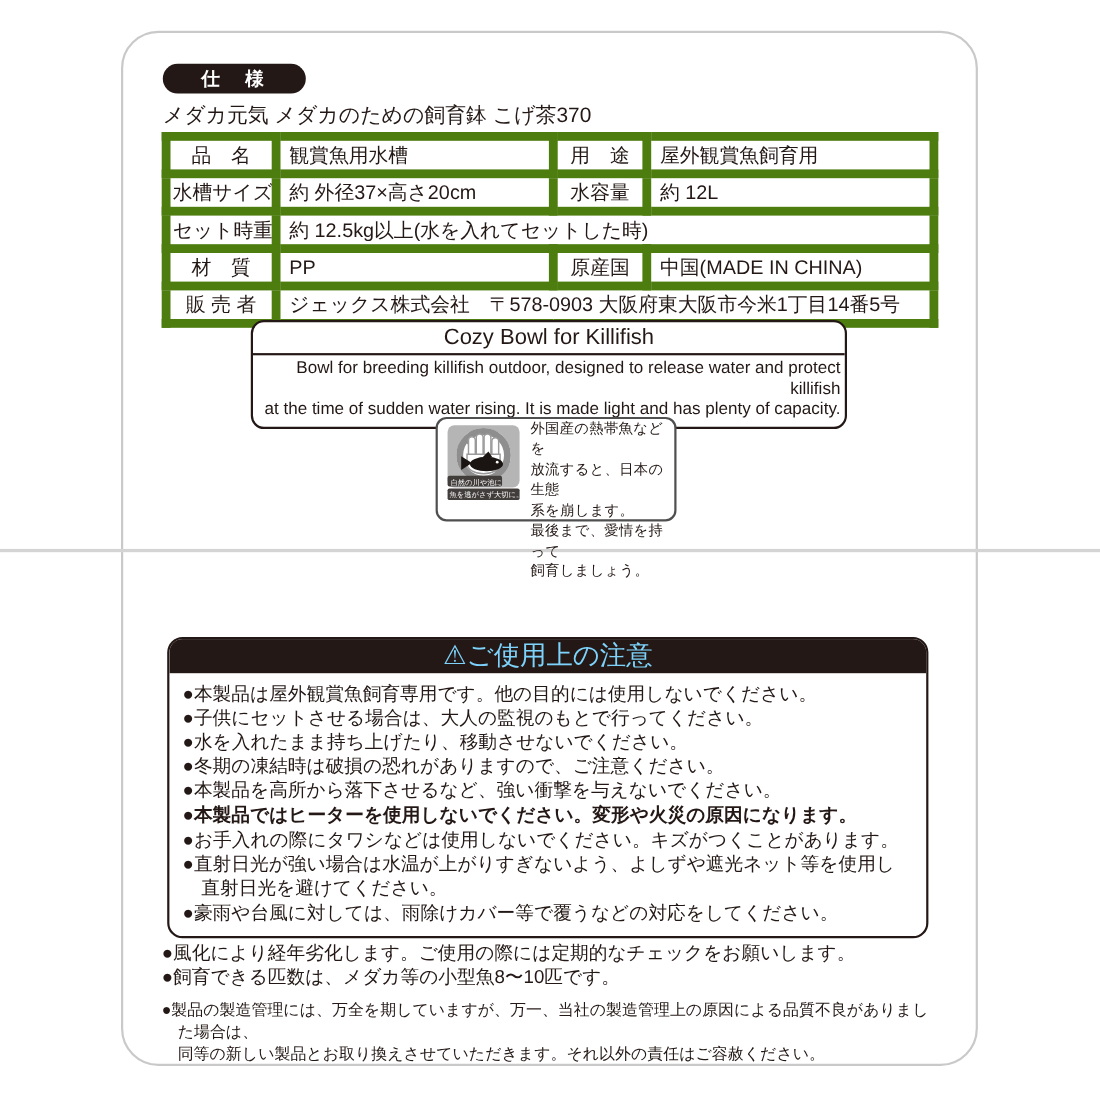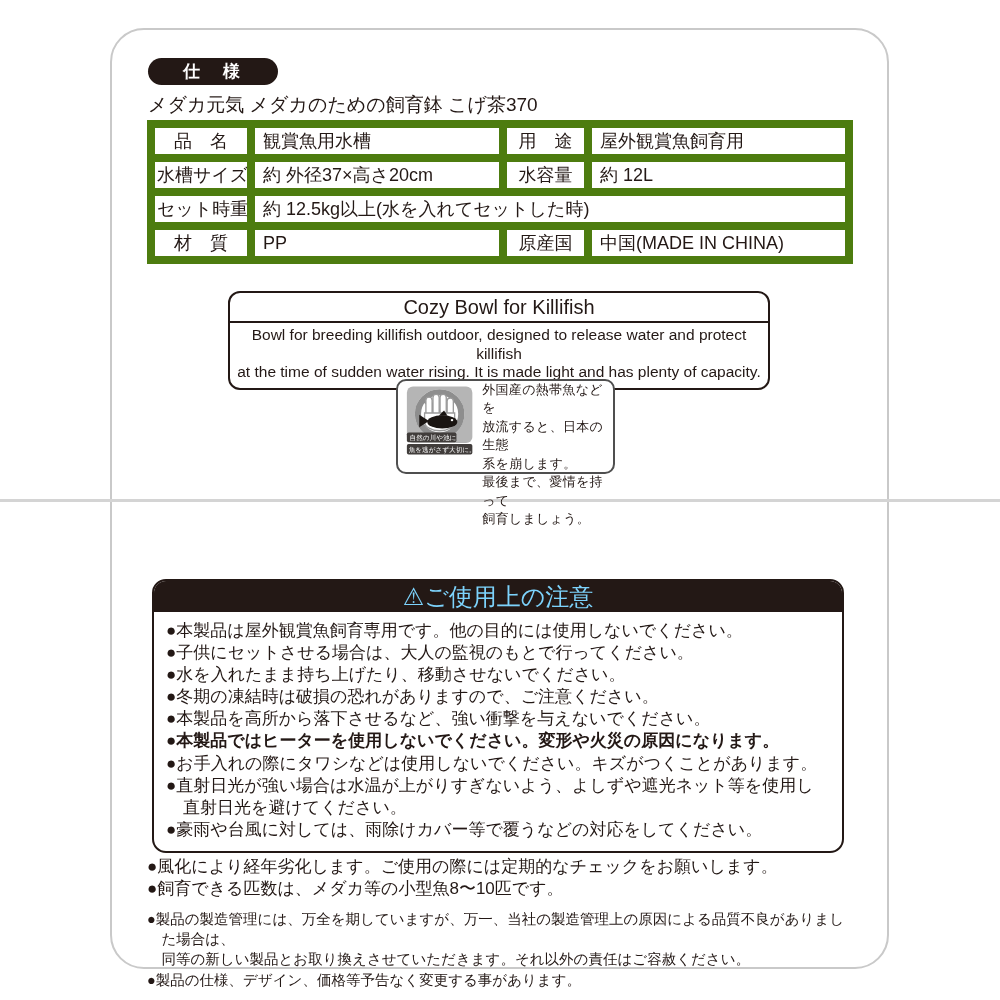--- a/index.html
+++ b/index.html
@@ -24,21 +24,21 @@
     border-collapse:collapse; font-size:18px; color:#231815; table-layout:fixed; }
   table.spec-table td { border:8px solid #4d7c0f; height:27px; padding:1px 8px;
     overflow:hidden; white-space:nowrap; }
   table.spec-table td.lab { text-align:center; padding:1px 2px; }
 
   .cozy-box { position:absolute; left:228px; top:291px; width:542px;
     border:2px solid #231815; border-radius:12px; overflow:hidden; background:#fff; }
   .cozy-title { font-weight:normal; font-size:20px; text-align:center;
     padding:3px 0 2px; }
   .cozy-rule { border-top:2px solid #231815; }
-  .cozy-body { font-size:15.5px; text-align:center; line-height:1.2;
+  .cozy-body { font-size:15.5px; text-align:right; line-height:1.2;
     padding:3px 4px 6px; white-space:pre-line; }
 
   .eco-box { position:absolute; left:396px; top:379px; width:219px; height:95px;
     border:2px solid #4f4f4f; border-radius:10px; display:flex; align-items:flex-start;
     padding-left:8px; background:#fff; }
   .eco-text { font-size:13px; line-height:1.42; margin-left:9px;
     white-space:pre-line; letter-spacing:0.3px; }
 
   .warning-box { position:absolute; left:152px; top:579px; width:692px;
     border:2px solid #231815; border-radius:14px; overflow:hidden; background:#fff; }
@@ -90,20 +90,24 @@
   </tr>
   <tr>
     <td class="lab">セット時重量</td>
     <td colspan="3">約 12.5kg以上(水を入れてセットした時)</td>
   </tr>
   <tr>
     <td class="lab">材　質</td>
     <td>PP</td>
     <td class="lab">原産国</td>
     <td>中国(MADE IN CHINA)</td>
+  </tr>
+  <tr>
+    <td class="lab">販 売 者</td>
+    <td colspan="3">ジェックス株式会社　〒578-0903 大阪府東大阪市今米1丁目14番5号</td>
   </tr>
 </tbody>
   </table>
 
 <div class="cozy-box">
   <div class="cozy-title">Cozy Bowl for Killifish</div>
   <div class="cozy-rule"></div>
   <div class="cozy-body">Bowl for breeding killifish outdoor, designed to release water and protect killifish
 at the time of sudden water rising. It is made light and has plenty of capacity.</div>
 </div>
@@ -160,15 +164,14 @@
 </div>
 
 <div class="notes">
   <div class="notes-primary">
       <div class="list-item">●風化により経年劣化します。ご使用の際には定期的なチェックをお願いします。</div>
       <div class="list-item">●飼育できる匹数は、メダカ等の小型魚8〜10匹です。</div>
     </div>
   <div class="notes-secondary">
       <div class="list-item">●製品の製造管理には、万全を期していますが、万一、当社の製造管理上の原因による品質不良がありました場合は、
 同等の新しい製品とお取り換えさせていただきます。それ以外の責任はご容赦ください。</div>
-      <div class="list-item">●製品の仕様、デザイン、価格等予告なく変更する事があります。</div>
     </div>
 </div>
 
 </body></html>

